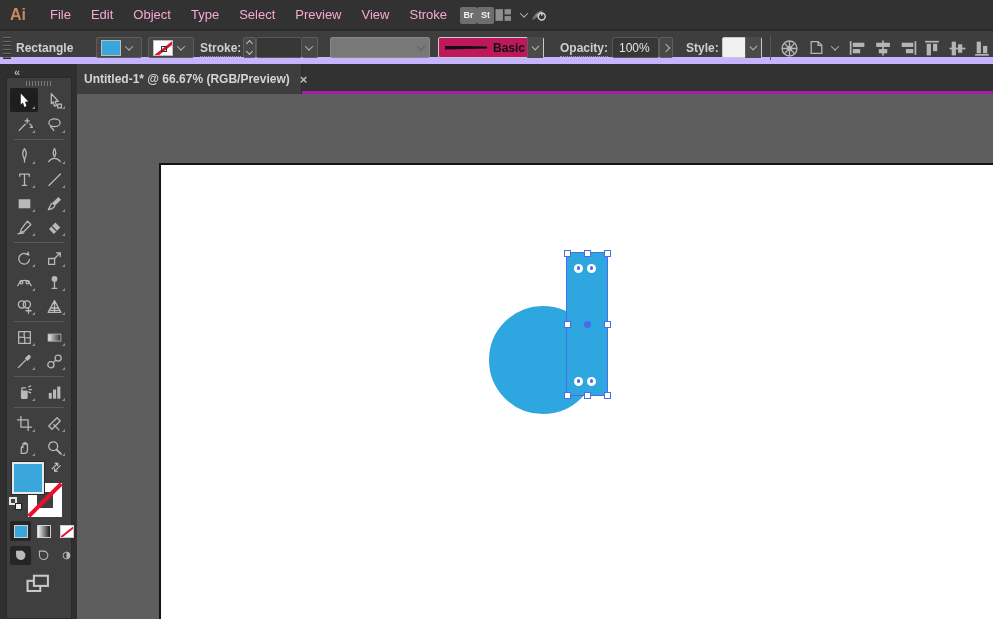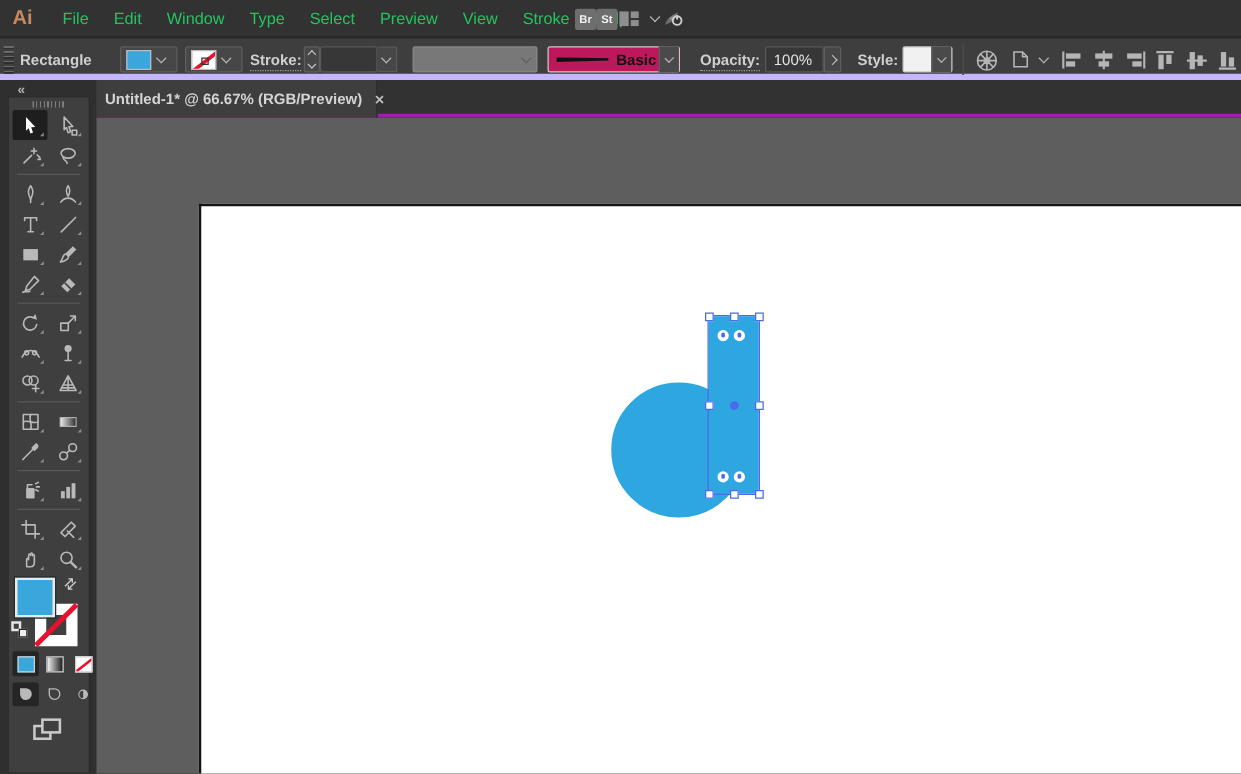--- a/index.html
+++ b/index.html
@@ -4,31 +4,31 @@
 <style>
   * { margin:0; padding:0; box-sizing:border-box; }
   html,body { width:993px; height:619px; overflow:hidden; background:#2d2d2d;
     font-family:"Liberation Sans", sans-serif; }
   #app { position:relative; width:993px; height:619px; overflow:hidden; }
 
   
   #menubar { position:absolute; left:0; top:0; width:993px; height:30px;
     background:#323232; border-bottom:1px solid #262626; display:flex; align-items:center; }
   #ai-logo { color:#c9885f; font-weight:bold; font-size:16px; margin:0 14px 0 10px; letter-spacing:0; }
-  .menu-item { color:#22c55e; font-size:13px; padding:0 10px; line-height:30px; cursor:default;text-align:right; }
+  .menu-item { color:#f9a8d4; font-size:13px; padding:0 10px; line-height:30px; cursor:default;text-align:right; }
   #menubar-right { position:absolute; left:460px; top:0; height:30px; display:flex; align-items:center; }
   .sq-badge { width:17px; height:17px; background:#6e6e6e; border-radius:2px; color:#f2f2f2;
     font-size:9px; font-weight:bold; display:flex; align-items:center; justify-content:center; }
   .mb-icon { display:flex; align-items:center; color:#8e8e8e; }
   .chev { width:6px; height:6px; border-right:1.6px solid #b5b5b5; border-bottom:1.6px solid #b5b5b5;
     transform:rotate(45deg) translate(-1px,-1px); display:inline-block; }
 
   
   #controlbar { position:absolute; left:0; top:31px; width:993px; height:33px;
-    background:#3e3e3e; border-bottom:5px solid #c4b5fd; }
+    background:#3e3e3e; border-bottom:7px solid #c4b5fd; }
   .cb-label { position:absolute; top:10px; font-size:12px; font-weight:bold; color:#cfcfcf; }
   .cb-link { border-bottom:1px dotted #9a9a9a; padding-bottom:1px; }
   .grip-v { position:absolute; left:3px; top:5px; width:8px; height:23px;
     background:repeating-linear-gradient(0deg,#2e2e2e 0 1px,#6a6a6a 1px 2px,transparent 2px 4px); }
   .widget { position:absolute; top:6px; height:21px; background:#474747; border:1px solid #5e5e5e;
     border-radius:2px; display:flex; align-items:center; }
   .widget .chev { margin:0 5px; }
   .field { position:absolute; top:6px; height:21px; background:#373737; border:1px solid #585858;
     border-radius:2px; color:#e3e3e3; font-size:12px; display:flex; align-items:center; padding-left:6px; }
   .vsep { position:absolute; top:4px; width:1px; height:25px; background:#2c2c2c; border-right:1px solid #555; }
@@ -111,21 +111,21 @@
 </head>
 <body>
 
 <div id="app">
 
   <div id="menubar">
     <span id="ai-logo">Ai</span>
     <div id="menu-items" style="display: flex;">
         <span class="menu-item">File</span>
         <span class="menu-item">Edit</span>
-        <span class="menu-item">Window</span>
+        <span class="menu-item">Object</span>
         <span class="menu-item">Type</span>
         <span class="menu-item">Select</span>
         <span class="menu-item">Preview</span>
         <span class="menu-item">View</span>
         <span class="menu-item">Stroke</span>
         <span class="menu-item">Help</span>
       </div>
     <div id="menubar-right">
       <span class="sq-badge">Br</span>
       <span class="sq-badge">St</span>

